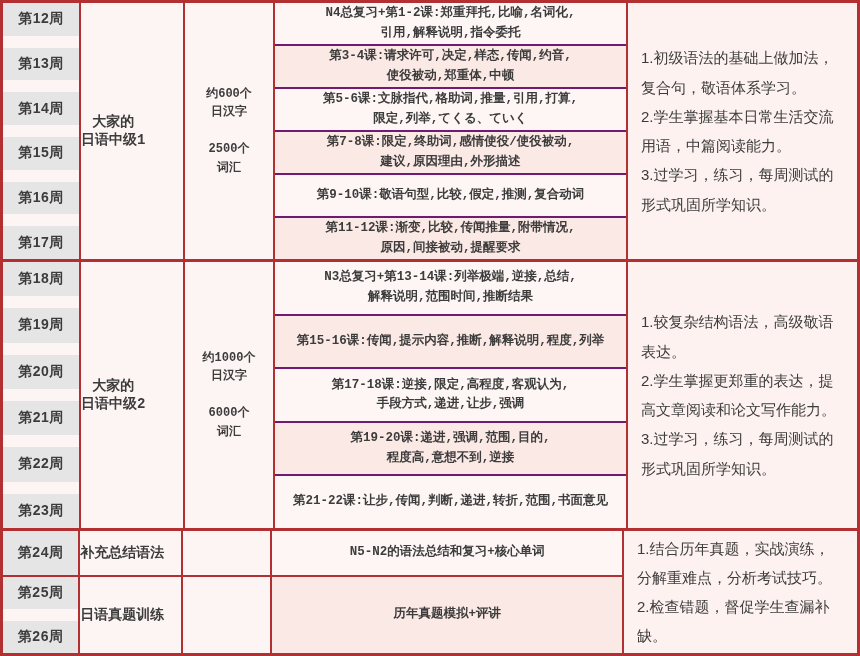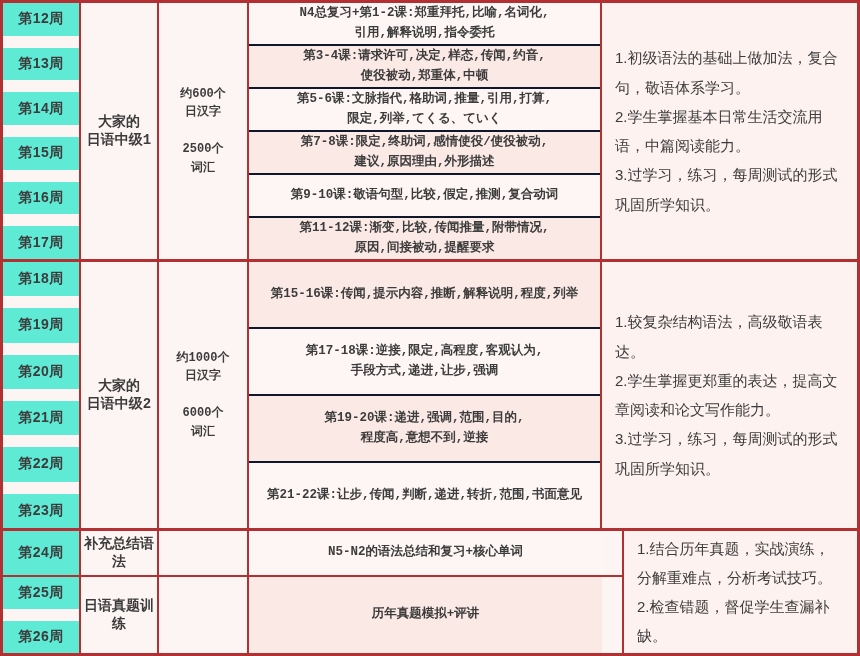--- a/index.html
+++ b/index.html
@@ -11,31 +11,31 @@
   .sec-1{height:256px;border-bottom:3px solid #b23032;}
   .sec-2{height:266px;border-bottom:3px solid #b23032;}
   .bottom{flex:1;display:flex;min-height:0;}
   .bottom-left{width:619px;display:flex;flex-direction:column;border-radius:22px;}
   .sec-3{height:44px;border-bottom:2px solid #b23032;display:flex;}
   .sec-4{flex:1;display:flex;min-height:0;}
   .col{box-sizing:border-box;border-right:2px solid #b23032;}
   .col-weeks{width:78px;display:flex;flex-direction:column;background:#fdf5f3;}
   .week-cell{flex:1;display:flex;flex-direction:column;padding-bottom:12px;min-height:0;}
   .week-cell:last-child{padding-bottom:0;}
-  .week-band{flex:1;background:#5eead4;display:flex;align-items:center;justify-content:center;
+  .week-band{flex:1;background:#e5e5e5;display:flex;align-items:center;justify-content:center;
              font-size:14px;font-weight:700;letter-spacing:.5px;}
-  .col-course{width:78px;background:#fdf5f3;display:flex;align-items:center;justify-content:center;
+  .col-course{width:104px;background:#fdf5f3;display:flex;align-items:center;
               text-align:center;font-size:14px;font-weight:700;}
   .col-vocab{width:90px;background:#fdf5f3;display:flex;align-items:center;justify-content:center;
              text-align:center;font-size:12px;font-weight:700;line-height:1.55;}
   .col-lessons{width:353px;display:flex;flex-direction:column;}
   .lesson-row{flex:1;display:flex;align-items:center;justify-content:center;text-align:center;
               font-size:12.5px;font-weight:600;line-height:1.55;background:#fdf6f4;padding:0 4px;min-height:0;}
   .lesson-row.alt{background:#fbe9e5;}
-  .lesson-row + .lesson-row{border-top:2px solid #0f172a;}
+  .lesson-row + .lesson-row{border-top:2px solid #701a75;}
   .col-goals{flex:1;background:#fdf2ef;display:flex;flex-direction:column;justify-content:center;
              padding:11px 13px;border-right:none;}
   .goal-item{font-size:15px;font-weight:500;line-height:1.95;text-align:left;}
   .pre{white-space:pre-line;font-family:Liberation Mono, monospace;}
 </style>
 </head>
 <body>
 
 <div class="tbl">
 
@@ -117,20 +117,22 @@
 日语中级2</div>
     </div>
     <div class="col col-vocab">
       <div class="pre">约1000个
 日汉字
 
 6000个
 词汇</div>
     </div>
     <div class="col col-lessons">
+      <div class="lesson-row pre">N3总复习+第13-14课:列举极端,逆接,总结,
+解释说明,范围时间,推断结果</div>
       <div class="lesson-row alt pre">第15-16课:传闻,提示内容,推断,解释说明,程度,列举</div>
       <div class="lesson-row pre">第17-18课:逆接,限定,高程度,客观认为,
 手段方式,递进,让步,强调</div>
       <div class="lesson-row alt pre">第19-20课:递进,强调,范围,目的,
 程度高,意想不到,逆接</div>
       <div class="lesson-row pre">第21-22课:让步,传闻,判断,递进,转折,范围,书面意见</div>
     </div>
     <div class="col col-goals">
       <div class="goal-item">1.较复杂结构语法，高级敬语表达。</div>
       <div class="goal-item">2.学生掌握更郑重的表达，提高文章阅读和论文写作能力。</div>

